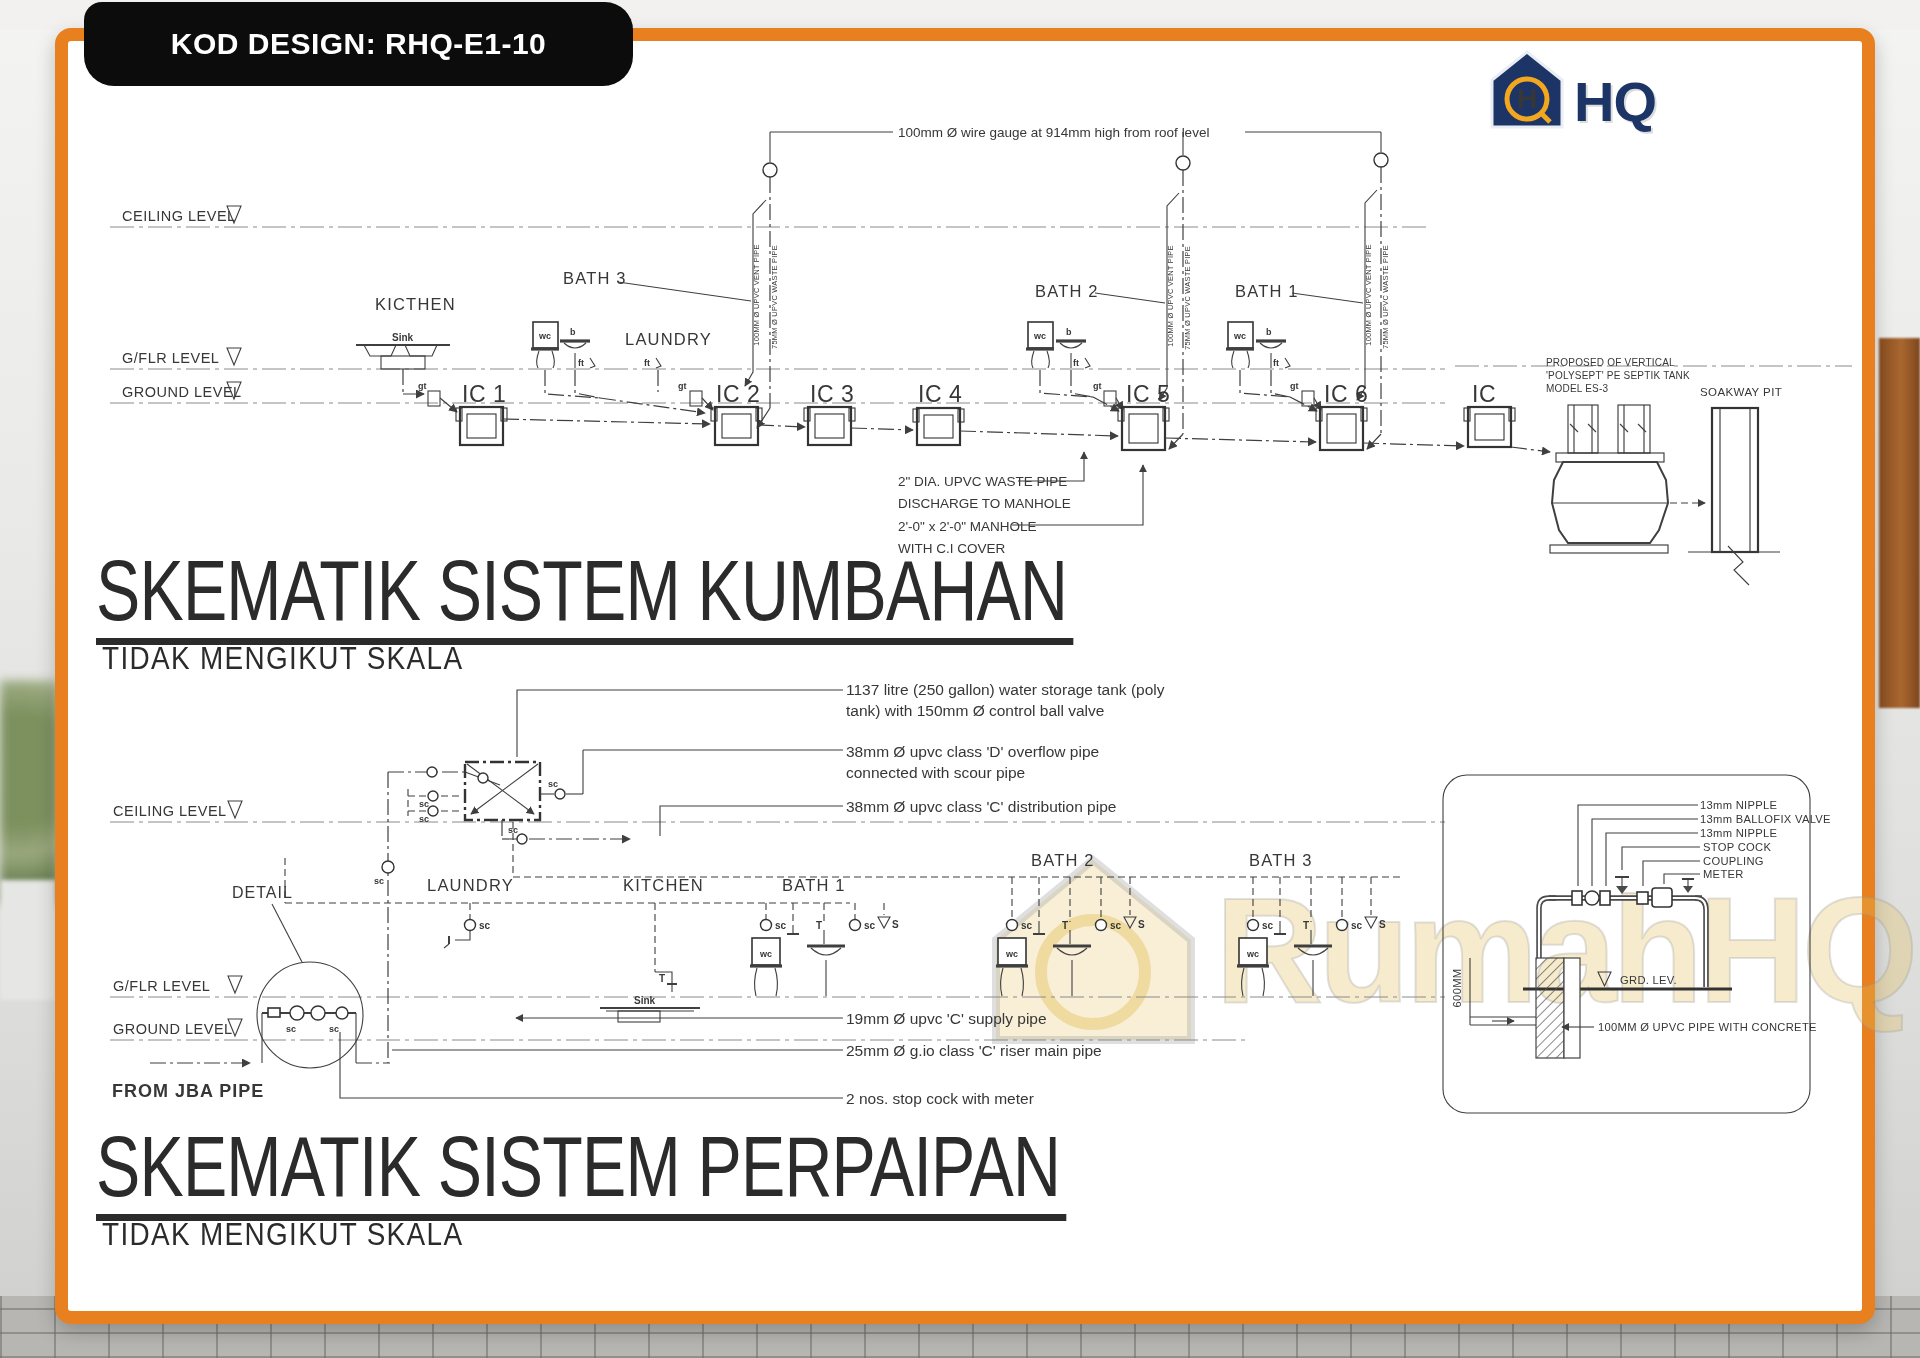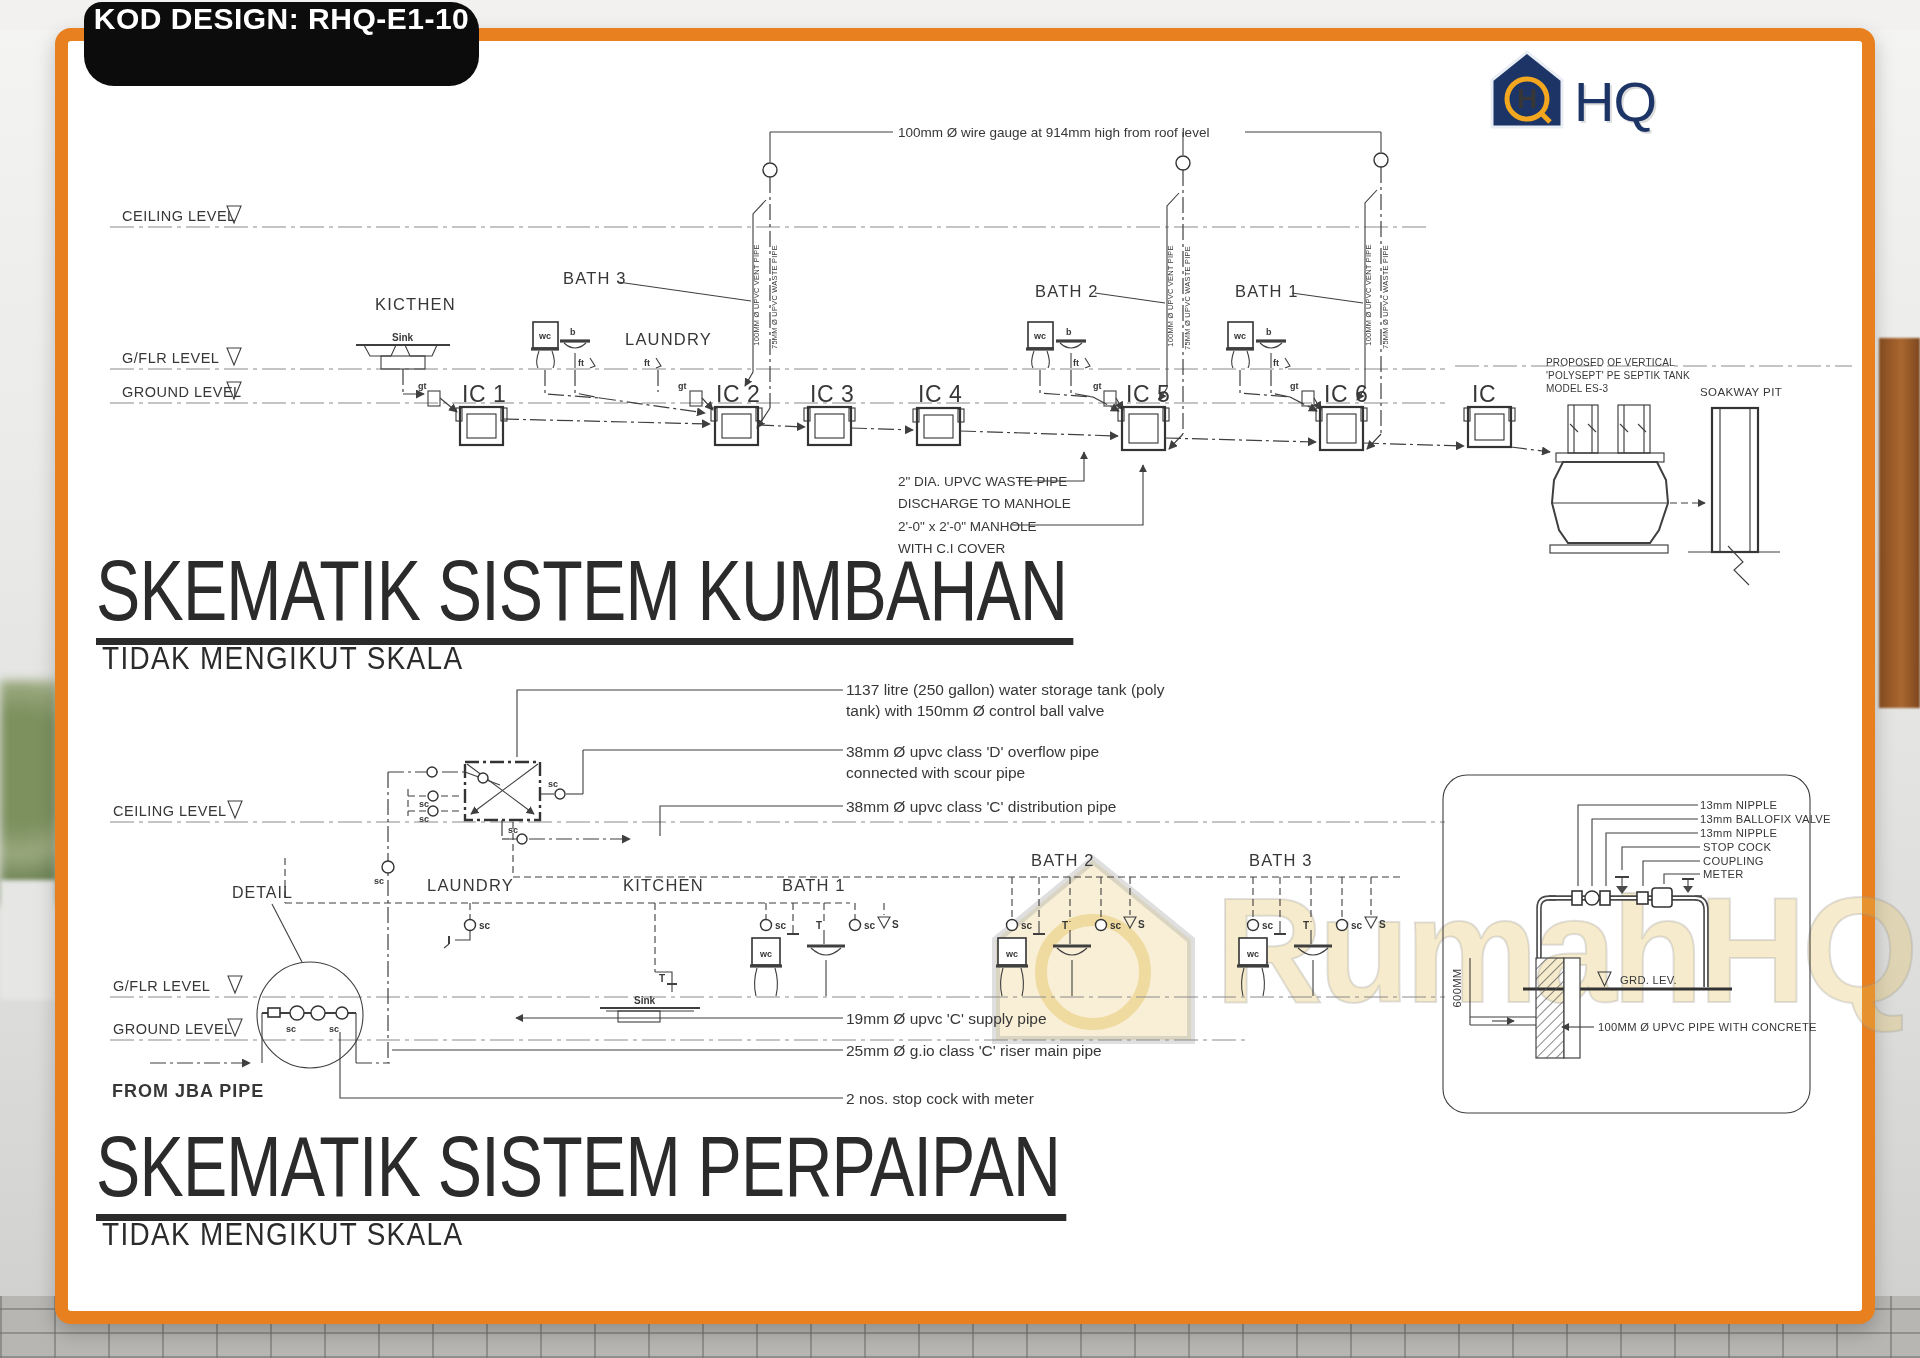--- a/index.html
+++ b/index.html
@@ -15,28 +15,28 @@
                       radial-gradient(circle at 60% 80%, #6d8355 0 50%, transparent 75%);
            filter:blur(5px);}
   .fence{position:absolute;left:0;top:880px;width:56px;height:120px;background:#e6e6e4;filter:blur(2px);}
   .post{position:absolute;left:1879px;top:338px;width:41px;height:370px;background:linear-gradient(90deg,#8a4f22,#a9672f 55%,#7d461e);filter:blur(1px);}
   .sky-glare{position:absolute;left:0;top:0;width:1920px;height:30px;background:#f2f1ef;}
 
   .card{position:absolute;left:55px;top:28px;width:1820px;height:1296px;box-sizing:border-box;
         background:#ffffff;border:13px solid #E8801F;border-radius:16px;
         box-shadow:0 8px 20px rgba(0,0,0,.22);}
 
-  .badge{position:absolute;left:84px;top:2px;width:395px;height:84px;background:#0c0c0c;
-         border-radius:18px 28px 30px 30px;display:flex;justify-content:center;z-index:6;}
+  .badge{position:absolute;left:84px;top:2px;width:549px;height:84px;background:#0c0c0c;
+         border-radius:18px 28px 30px 30px;display:flex;align-items:center;justify-content:center;z-index:6;}
   .badge span{color:#ffffff;font-size:30px;font-weight:bold;letter-spacing:.5px;}
 
   .logo{position:absolute;left:1488px;top:48px;height:84px;display:flex;align-items:center;gap:8px;z-index:6;}
   .logo .lg1{font-size:56px;font-weight:800;color:#F7A71B;letter-spacing:-1px;
              text-shadow:2px 2px 0 rgba(60,70,100,.22), -1px -1px 0 #fff;}
-  .logo .lg2{font-size:56px;font-weight:400;color:#1D3566;letter-spacing:-1px;
+  .logo .lg2{font-size:56px;font-weight:700;color:#1D3566;letter-spacing:-1px;
              text-shadow:2px 2px 0 rgba(0,0,0,.14), -1px -1px 0 #fff;margin-top:22px;}
 
   .watermark{position:absolute;left:986px;top:852px;display:flex;align-items:center;gap:14px;z-index:1;pointer-events:none;}
   .watermark .wm-text{font-size:150px;font-weight:700;letter-spacing:-5px;line-height:1;
              color:rgba(226,190,85,.30);-webkit-text-stroke:2px rgba(150,150,150,.28);}
 
   .drawing{position:absolute;left:0;top:0;z-index:2;}
 
   .title{position:absolute;color:#2b2b2b;white-space:nowrap;z-index:5;transform-origin:0 0;}
   .h1{font-size:85px;letter-spacing:-1px;transform:scaleX(.78);border-bottom:7px solid #2b2b2b;

